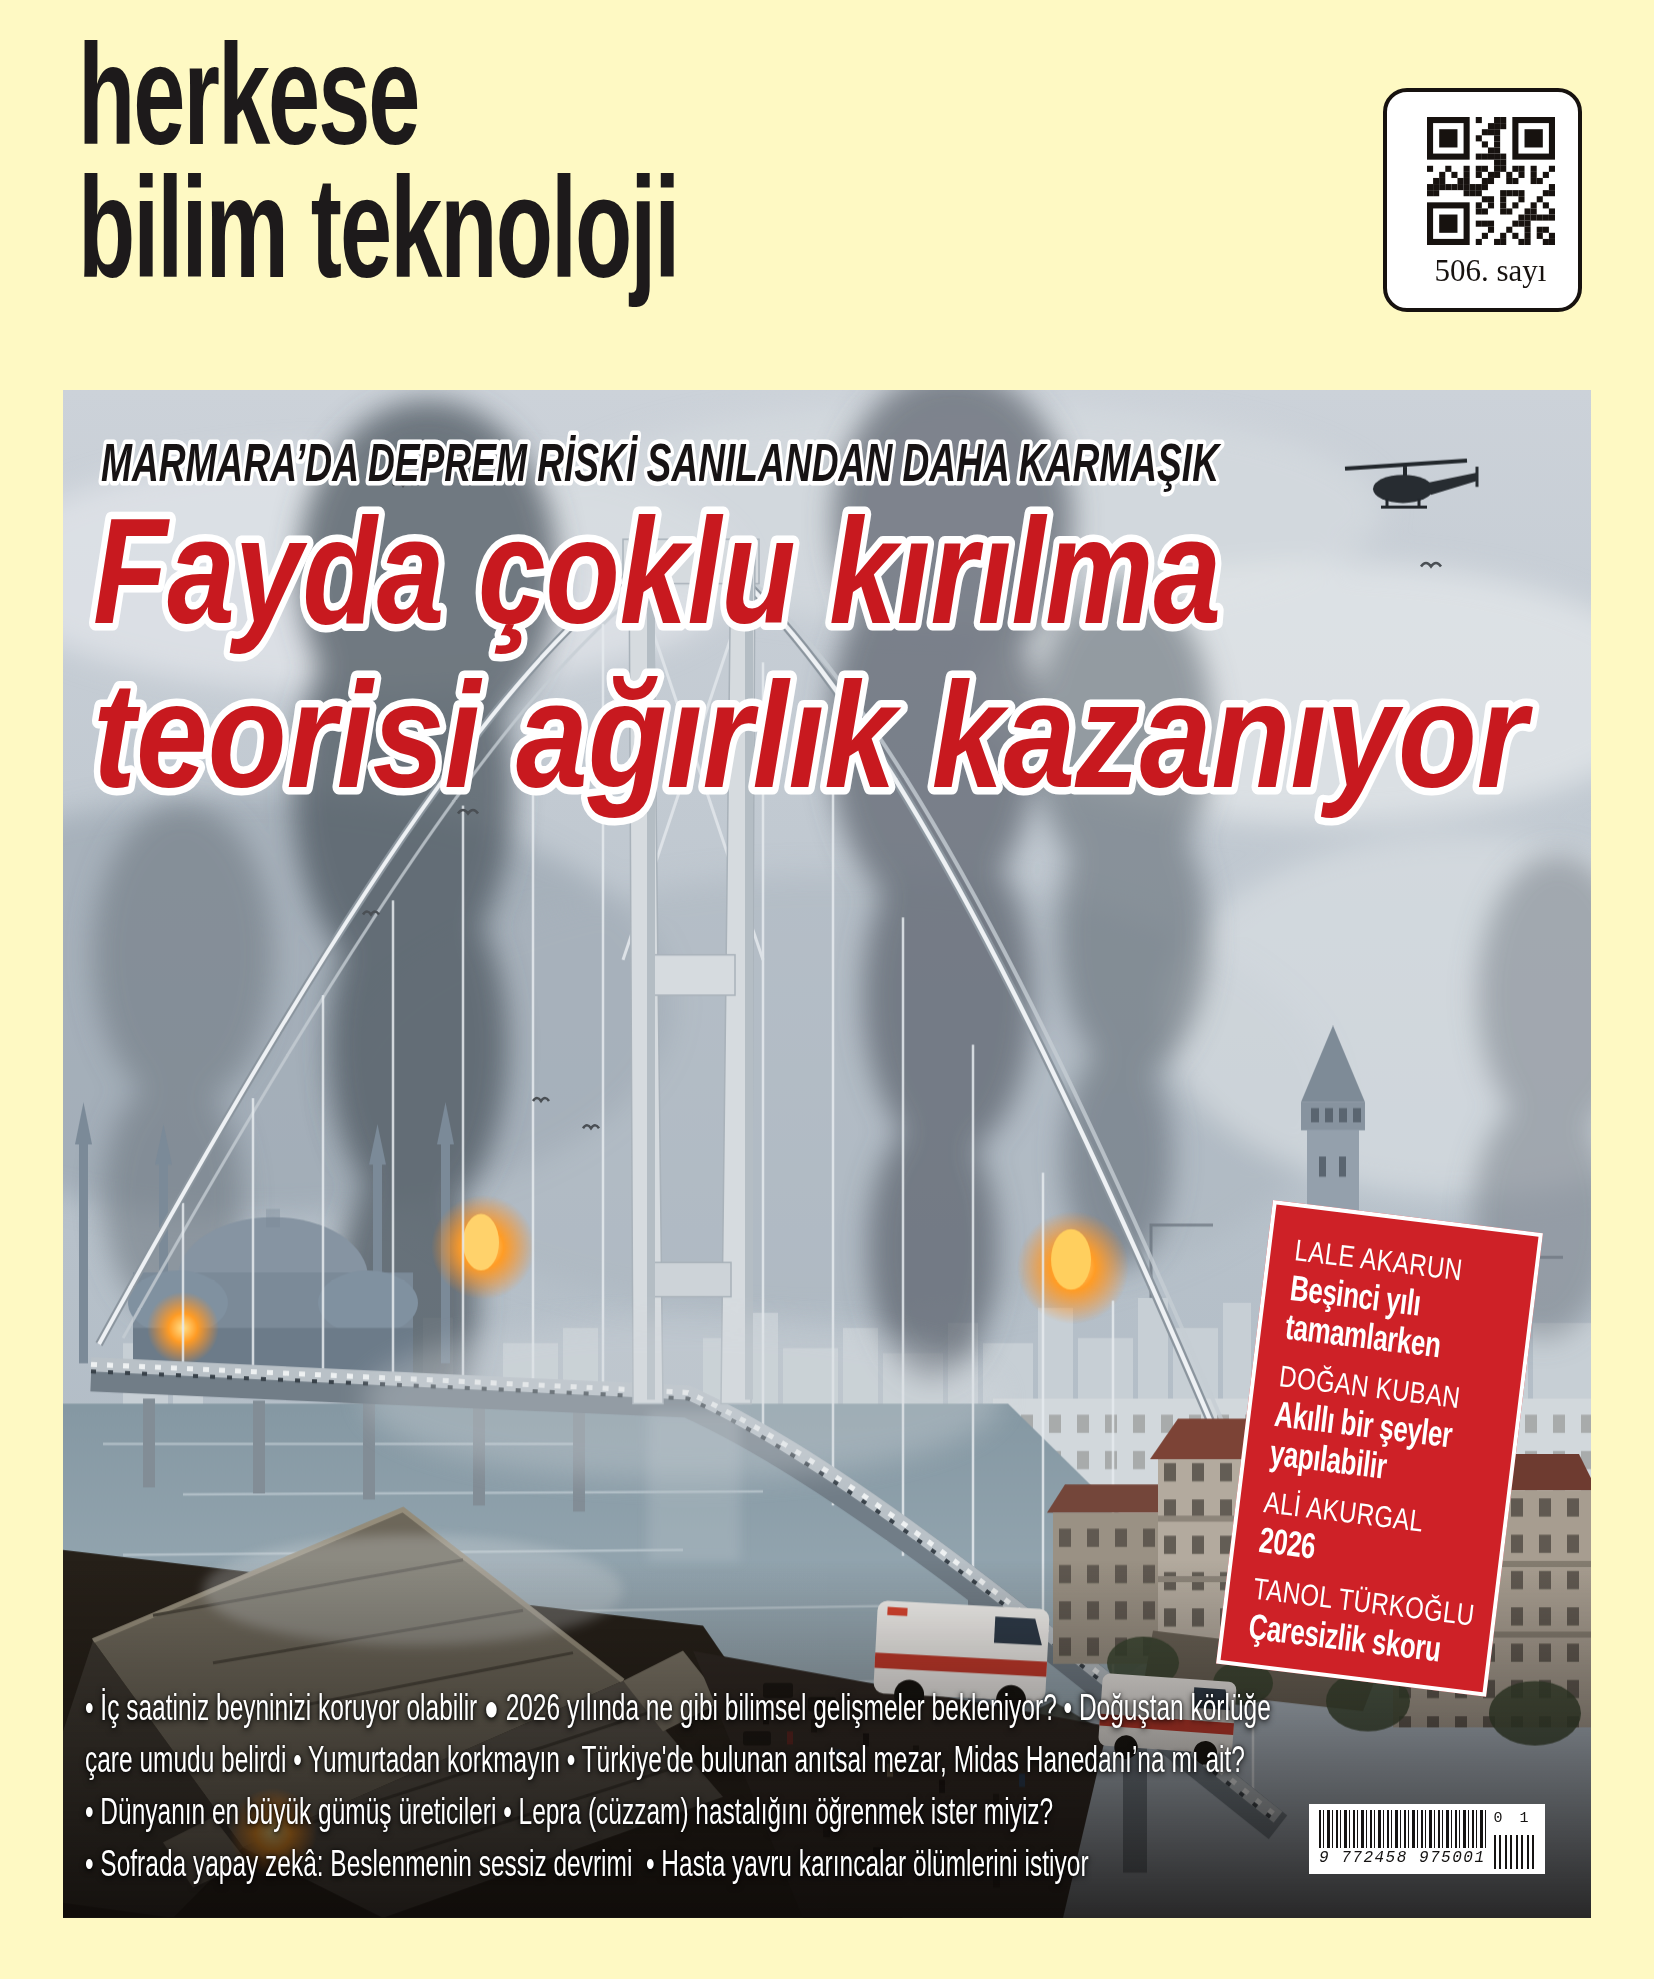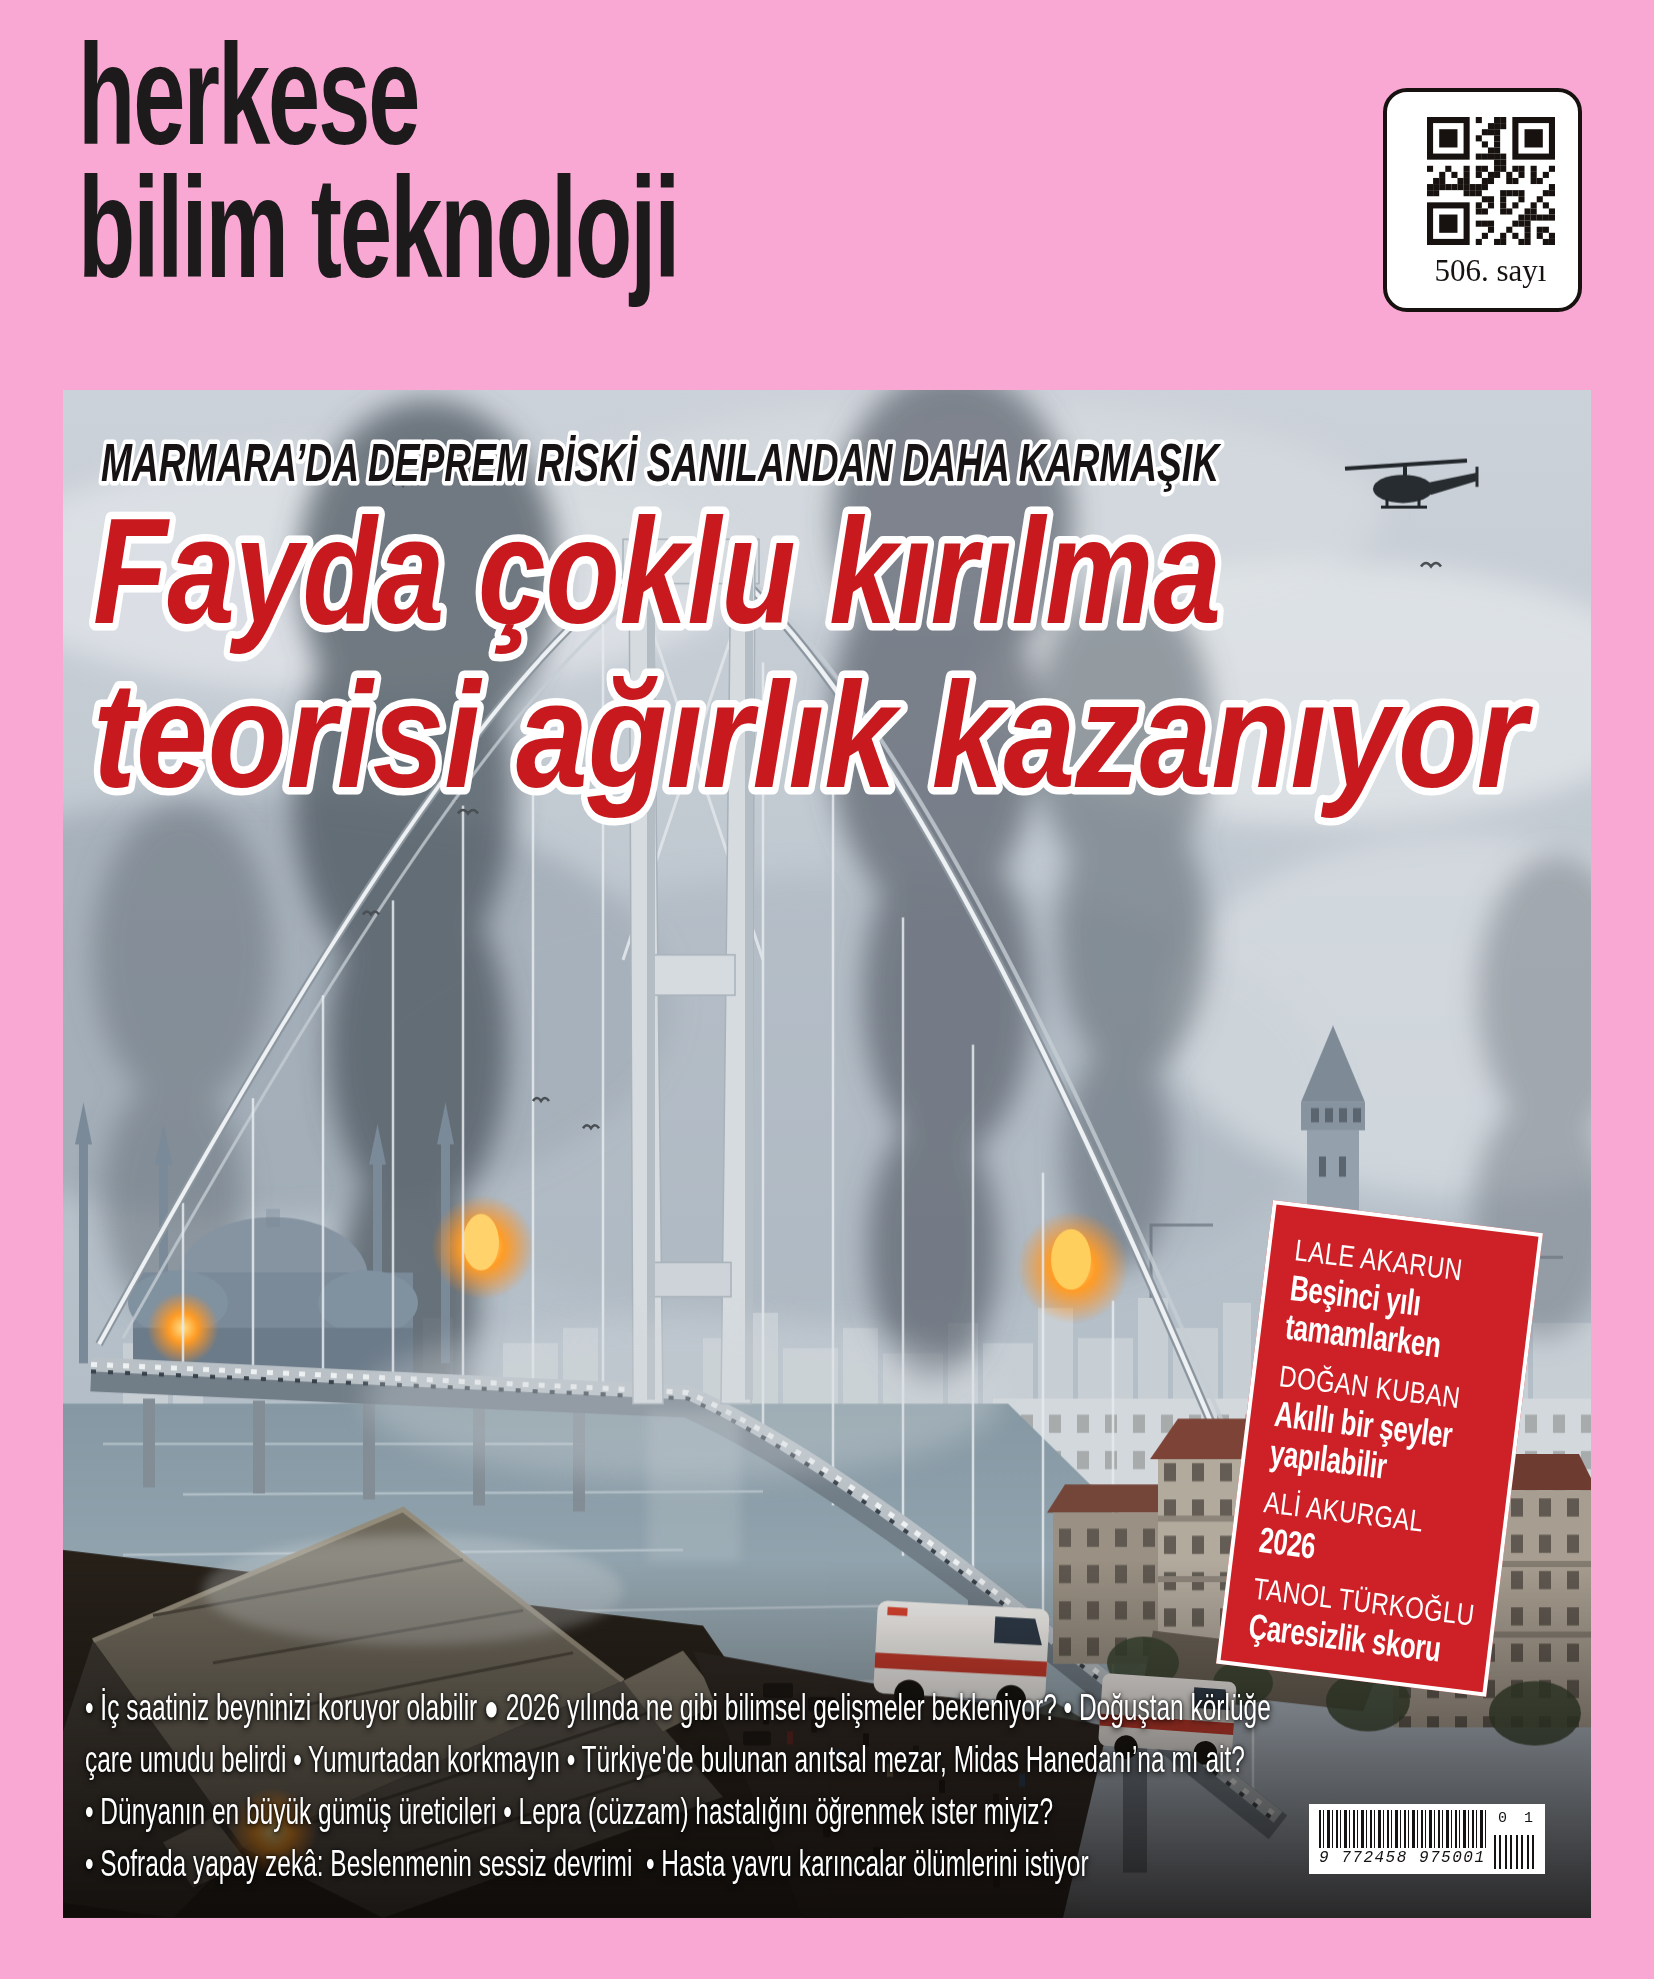--- a/index.html
+++ b/index.html
@@ -1,17 +1,17 @@
 <!DOCTYPE html>
 <html><head>
 <meta charset="utf-8">
 <style>
   * { margin:0; padding:0; box-sizing:border-box; }
   body { background:#ffffff; font-family:"Liberation Sans","DejaVu Sans",sans-serif; }
-  .page { position:relative; width:1654px; height:1979px; background:#f9a8d4; overflow:hidden; }
+  .page { position:relative; width:1654px; height:1979px; background:#fef9c3; overflow:hidden; }
 
   
   .logo { position:absolute; left:78px; top:28px; font-size:142px; font-weight:bold;
           color:#1d1a1b; line-height:0.94; letter-spacing:-3px;
           transform:scaleX(.66); transform-origin:0 0; white-space:pre; }
   .qr-box { position:absolute; left:1383px; top:88px; width:199px; height:224px;
             border:4px solid #17120f; border-radius:24px; display:flex; flex-direction:column;
             align-items:center; justify-content:center; gap:8px; padding-top:6px; background:#fff;padding-left:16px; }
   .qr-box svg { width:128px; height:128px; }
   .qr-label { font-family:"Liberation Serif","DejaVu Serif",serif; font-size:31px; color:#17120f; }
@@ -48,21 +48,21 @@
                    text-shadow:0 2px 8px rgba(0,0,0,.9), 0 0 4px rgba(0,0,0,.75); }
 
   
   .barcode { position:absolute; left:1246px; top:1414px; width:236px; height:70px; background:#fff;
              display:flex; gap:8px; padding:6px 8px 4px 10px; }
   .bc-main { flex:1; display:flex; flex-direction:column;font-style:italic; }
   .bc-bars { height:38px;
     background:repeating-linear-gradient(90deg,#151312 0 2px,#fff 2px 4px,#151312 4px 5px,#fff 5px 8px,#151312 8px 11px,#fff 11px 13px,#151312 13px 14px,#fff 14px 17px); }
   .bc-digits { font-family:"Liberation Mono","DejaVu Sans Mono",monospace; font-size:16px;
                letter-spacing:1.5px; color:#151312; margin-top:1px; white-space:pre; }
-  .bc-addon { width:52px; display:flex; flex-direction:column; align-items:flex-end;gap:8px; }
+  .bc-addon { width:52px; display:flex; flex-direction:column; align-items:flex-start;gap:8px; }
   .bc-addon-digits { font-family:"Liberation Mono","DejaVu Sans Mono",monospace; font-size:15px;
                      color:#151312; letter-spacing:4px; white-space:pre; }
   .bc-addon-bars { width:100%; height:34px;
     background:repeating-linear-gradient(90deg,#151312 0 2px,#fff 2px 5px,#151312 5px 7px,#fff 7px 11px); }
 </style>
 </head>
 <body>
 
 <div class="page">
 

